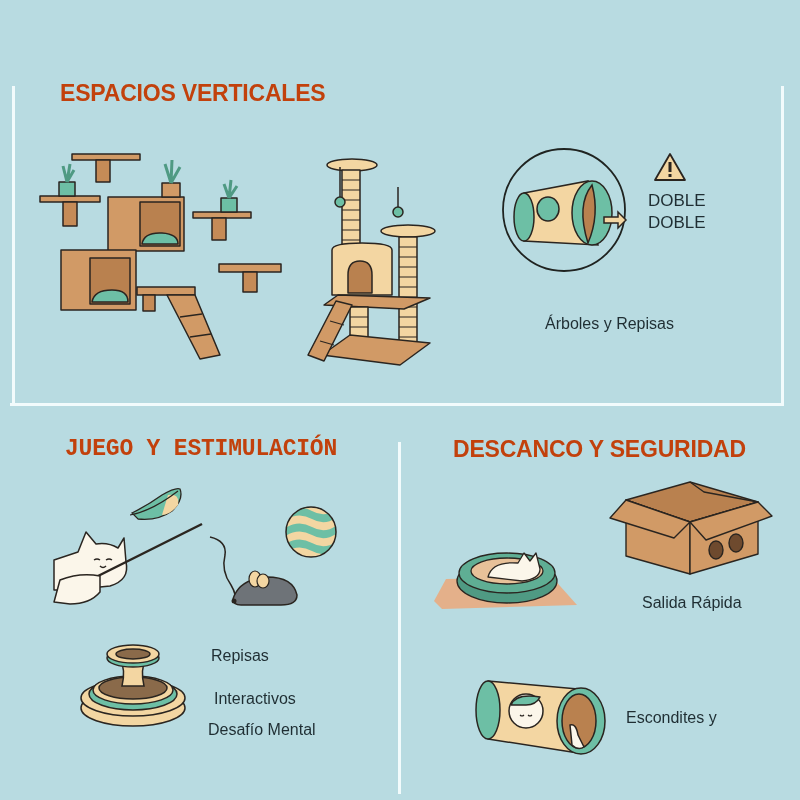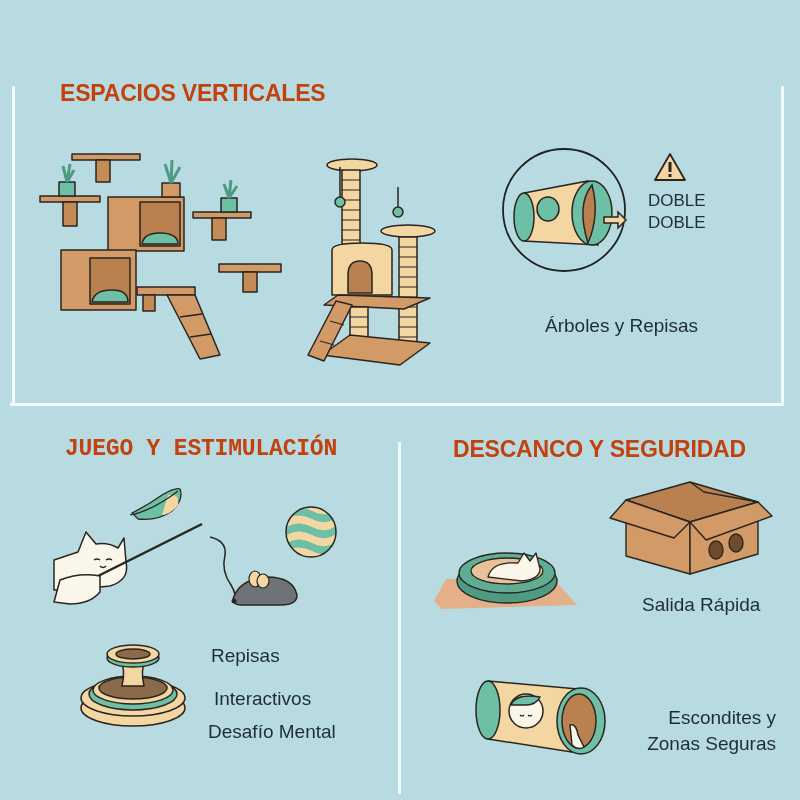--- a/index.html
+++ b/index.html
@@ -3,22 +3,22 @@
 <meta charset="utf-8">
 <style>
   html, body { margin:0; padding:0; }
   body { width:800px; height:800px; background:#b8dbe1; position:relative; overflow:hidden; font-family:"Liberation Sans", sans-serif; color:#1f2a2e; }
   .abs { position:absolute; }
   .frame-left { left:12px; top:86px; width:3px; height:320px; background:#f2fbfc; }
   .frame-right { left:781px; top:86px; width:3px; height:320px; background:#f2fbfc; }
   .frame-bottom { left:10px; top:403px; width:774px; height:3px; background:#f2fbfc; }
   .divider { left:398px; top:442px; width:3px; height:352px; background:#f2fbfc; }
   .heading { font-weight:700; font-size:23px; letter-spacing:-0.2px; color:#c2410c; white-space:nowrap; }
-  .label { font-size:19px; color:#1f2e33; white-space:nowrap; }
-  .label.center { text-align:right; }
+  .label { font-size:16px; color:#1f2e33; white-space:nowrap; }
+  .label.center { text-align:left; }
   svg { position:absolute; overflow:visible; }
 </style>
 </head>
 <body>
 
 <div class="abs frame-left"></div>
 <div class="abs frame-right"></div>
 <div class="abs frame-bottom"></div>
 <div class="abs divider"></div>
 
@@ -196,14 +196,13 @@
     <ellipse cx="60" cy="46" rx="17" ry="17" fill="#fbf6ea"></ellipse>
     <path d="M45 40 Q50 28 74 32 Q70 40 60 40 Z" fill="#6dbfa5"></path>
     <path d="M54 50 Q56 52 58 50 M62 50 Q64 52 66 50" fill="none" stroke-width="1.1"></path>
     <ellipse cx="115" cy="56" rx="24" ry="33" fill="#6dbfa5"></ellipse>
     <ellipse cx="113" cy="56" rx="17" ry="27" fill="#b9814f"></ellipse>
     <path d="M104 60 Q110 58 112 70 L118 82 Q112 86 106 80 Z" fill="#fbf6ea"></path>
   </g>
 </svg>
 <div class="abs label center" style="left:626px;top:705px;width:150px;line-height:26px;">
   <div>Escondites y</div>
-  <div>Zonas Seguras</div>
 </div>
 
 </body></html>

